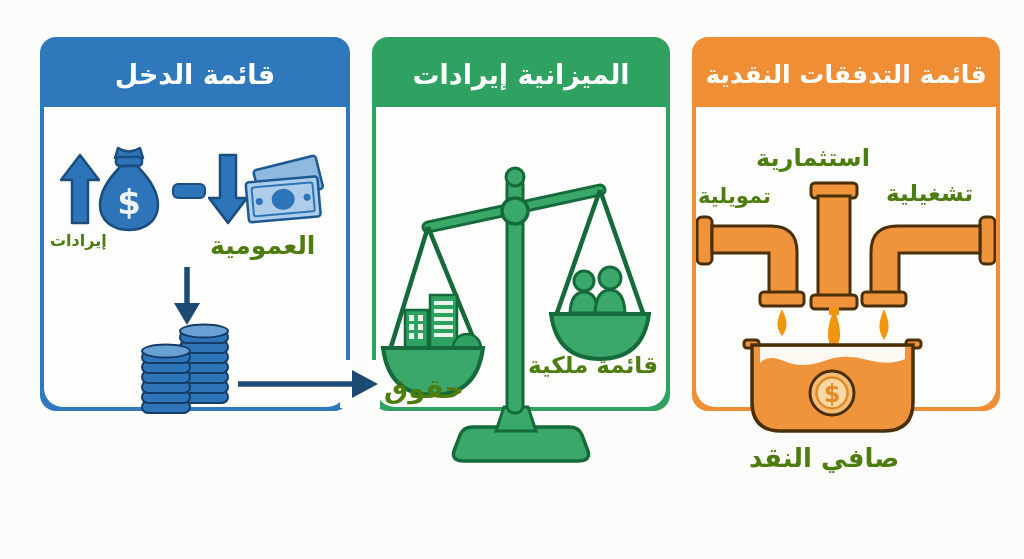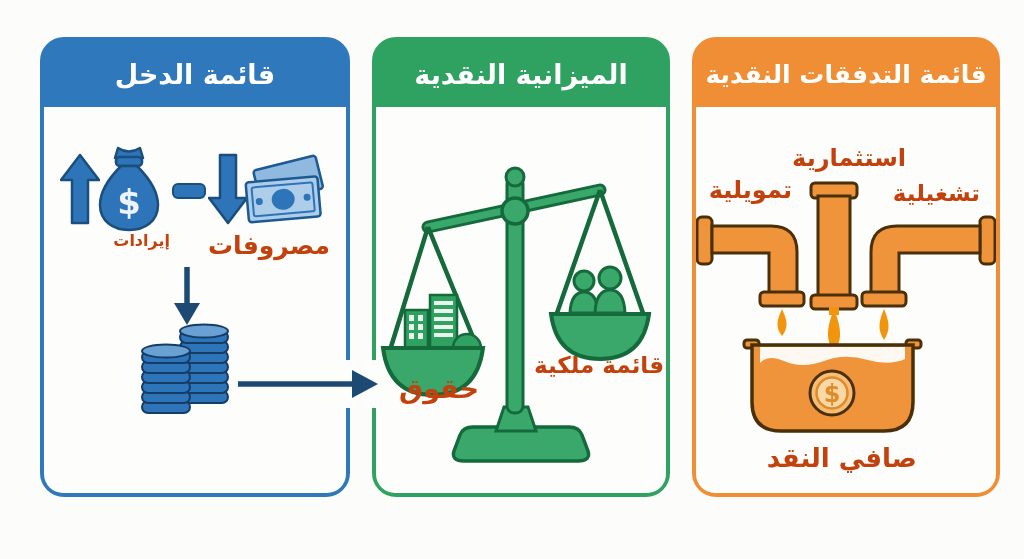--- a/index.html
+++ b/index.html
@@ -4,42 +4,42 @@
 <style>
   html,body{margin:0;padding:0;}
   body{
     width:1024px;height:559px;
     background:#fcfcfa;
     font-family:"DejaVu Sans",sans-serif;
     overflow:hidden;
   }
   .stage{position:relative;width:1024px;height:559px;background:#fcfcfa;}
   .panel{
-    position:absolute;top:37px;height:460px;
-    border-width:4px;border-style:solid;border-radius:24px;
+    position:absolute;top:37px;height:374px;
+    border-width:4px;border-style:solid;border-radius:16px;
     box-sizing:border-box;
     text-decoration:underline;
   }
   #p-income{left:40px;width:310px;border-color:#2e78bb;background:#2e78bb;}
   #p-balance{left:372px;width:298px;border-color:#2fa161;background:#2fa161;}
   #p-cash{left:692px;width:308px;border-color:#ef8e35;background:#ef8e35;}
   .panel-header{
     position:absolute;top:0;left:0;right:0;height:66px;
     display:flex;align-items:center;justify-content:center;
     color:#ffffff;font-weight:bold;direction:rtl;
   }
   .t27{font-size:27px;} .t25{font-size:25px;}
   .panel-body{
     position:absolute;top:66px;left:0;right:0;bottom:0;
     background:#fdfdfb;border-radius:0 0 19px 19px;
   }
   .abs{position:absolute;}
   .lbl{
-    position:absolute;text-align:right;font-weight:bold;
-    color:#c2410c;direction:rtl;white-space:nowrap;
+    position:absolute;text-align:left;font-weight:bold;
+    color:#4d7c0f;direction:rtl;white-space:nowrap;
   }
   .connector{z-index:9;}
 </style>
 </head>
 <body>
 
 <div class="stage">
 
   <section class="panel" id="p-income">
     <header class="panel-header t27">
@@ -73,21 +73,21 @@
         <g transform="rotate(-5 45 48)">
           <rect x="5" y="30" width="72" height="40" rx="3" fill="#aecde9" stroke="#1d5a94" stroke-width="2.5"></rect>
           <rect x="10.5" y="35.5" width="61" height="29" rx="2" fill="none" stroke="#2d74b8" stroke-width="2"></rect>
           <ellipse cx="41" cy="50" rx="11.5" ry="10.5" fill="#2d74b8"></ellipse>
           <circle cx="17" cy="50" r="3.5" fill="#2d74b8"></circle>
           <circle cx="65" cy="50" r="3.5" fill="#2d74b8"></circle>
         </g>
       </svg>
 
       <div class="lbl" style="left:6px;top:124px;width:120px;font-size:16px">إيرادات</div>
-      <div class="lbl" style="left:166px;top:124px;width:120px;font-size:25px">مصروفات</div>
+      <div class="lbl" style="left:166px;top:124px;width:120px;font-size:25px">العمومية</div>
 
       <svg class="abs" style="left:126px;top:158px" width="34" height="62" viewBox="0 0 34 62">
         <line x1="17" y1="2" x2="17" y2="40" stroke="#1d4a72" stroke-width="5.5"></line>
         <polygon points="4,38 30,38 17,60" fill="#1d4a72"></polygon>
       </svg>
 
       <svg class="abs" style="left:96px;top:214px" width="92" height="102" viewBox="0 0 92 102">
         <g fill="#2d74b8" stroke="#143c66" stroke-width="2">
           <rect x="40" y="70" width="48" height="12" rx="6"></rect>
           <rect x="40" y="60" width="48" height="12" rx="6"></rect>
@@ -107,21 +107,21 @@
           <rect x="2" y="30" width="48" height="12" rx="6"></rect>
           <ellipse cx="26" cy="30" rx="24" ry="6.5" fill="#6aa1d4"></ellipse>
         </g>
       </svg>
 
     </div>
   </section>
 
   <section class="panel" id="p-balance">
     <header class="panel-header t27">
-      <span>الميزانية النقدية</span>
+      <span>الميزانية إيرادات</span>
     </header>
     <div class="panel-body">
 
       <svg class="abs" style="left:0;top:0" width="290" height="412" viewBox="0 0 290 412">
 
         <path d="M88,354 q-13,0 -10,-10 l6,-16 q3,-8 13,-8 h96 q10,0 13,8 l6,16 q3,10 -10,10 z" fill="#3aa86a" stroke="#156a3c" stroke-width="3.5"></path>
         <path d="M128,300 h24 l8,24 h-40 z" fill="#3aa86a" stroke="#156a3c" stroke-width="3"></path>
         <rect x="131" y="70" width="16" height="236" rx="7" fill="#3aa86a" stroke="#156a3c" stroke-width="3"></rect>
         <circle cx="139" cy="70" r="9" fill="#3aa86a" stroke="#156a3c" stroke-width="3"></circle>
 
@@ -196,21 +196,21 @@
           <rect x="210" y="233" width="15" height="8" rx="3" fill="#f0943c" stroke="#4a3008" stroke-width="3"></rect>
           <path d="M56,238 L217,238 L217,295 Q217,324 188,324 L85,324 Q56,324 56,295 Z" fill="#f0943c" stroke="#4a3008" stroke-width="3.5"></path>
           <path d="M64,240 L209,240 L209,252 Q193,259 172,253 Q148,246 128,254 Q106,262 88,254 Q72,247 64,256 Z" fill="#fdf8f2"></path>
           <circle cx="136" cy="286" r="22" fill="#f6bd77" stroke="#4a3008" stroke-width="3"></circle>
           <circle cx="136" cy="286" r="15.5" fill="#f9d8a6" stroke="#e08a28" stroke-width="2.5"></circle>
           <text x="136" y="295" text-anchor="middle" font-size="24" font-weight="bold" fill="#e08a28">$</text>
         </g>
       </svg>
 
       <div class="lbl" style="left:60px;top:37px;width:150px;font-size:24px">استثمارية</div>
-      <div class="lbl" style="left:2px;top:69px;width:94px;font-size:24px">تمويلية</div>
+      <div class="lbl" style="left:2px;top:77px;width:94px;font-size:21px">تمويلية</div>
       <div class="lbl" style="left:53px;top:336px;width:168px;font-size:26px">صافي النقد</div>
       <div class="lbl" style="left:190px;top:73px;width:94px;font-size:23px">تشغيلية</div>
     </div>
   </section>
 
   <svg class="abs connector" style="left:230px;top:360px" width="156" height="48" viewBox="0 0 156 48">
     <rect x="110" y="0" width="14" height="48" fill="#fdfdfb"></rect>
     <rect x="136" y="0" width="14" height="48" fill="#fdfdfb"></rect>
     <line x1="8" y1="24" x2="124" y2="24" stroke="#1d4a72" stroke-width="5.5"></line>
     <polygon points="122,10 122,38 148,24" fill="#1d4a72"></polygon>

